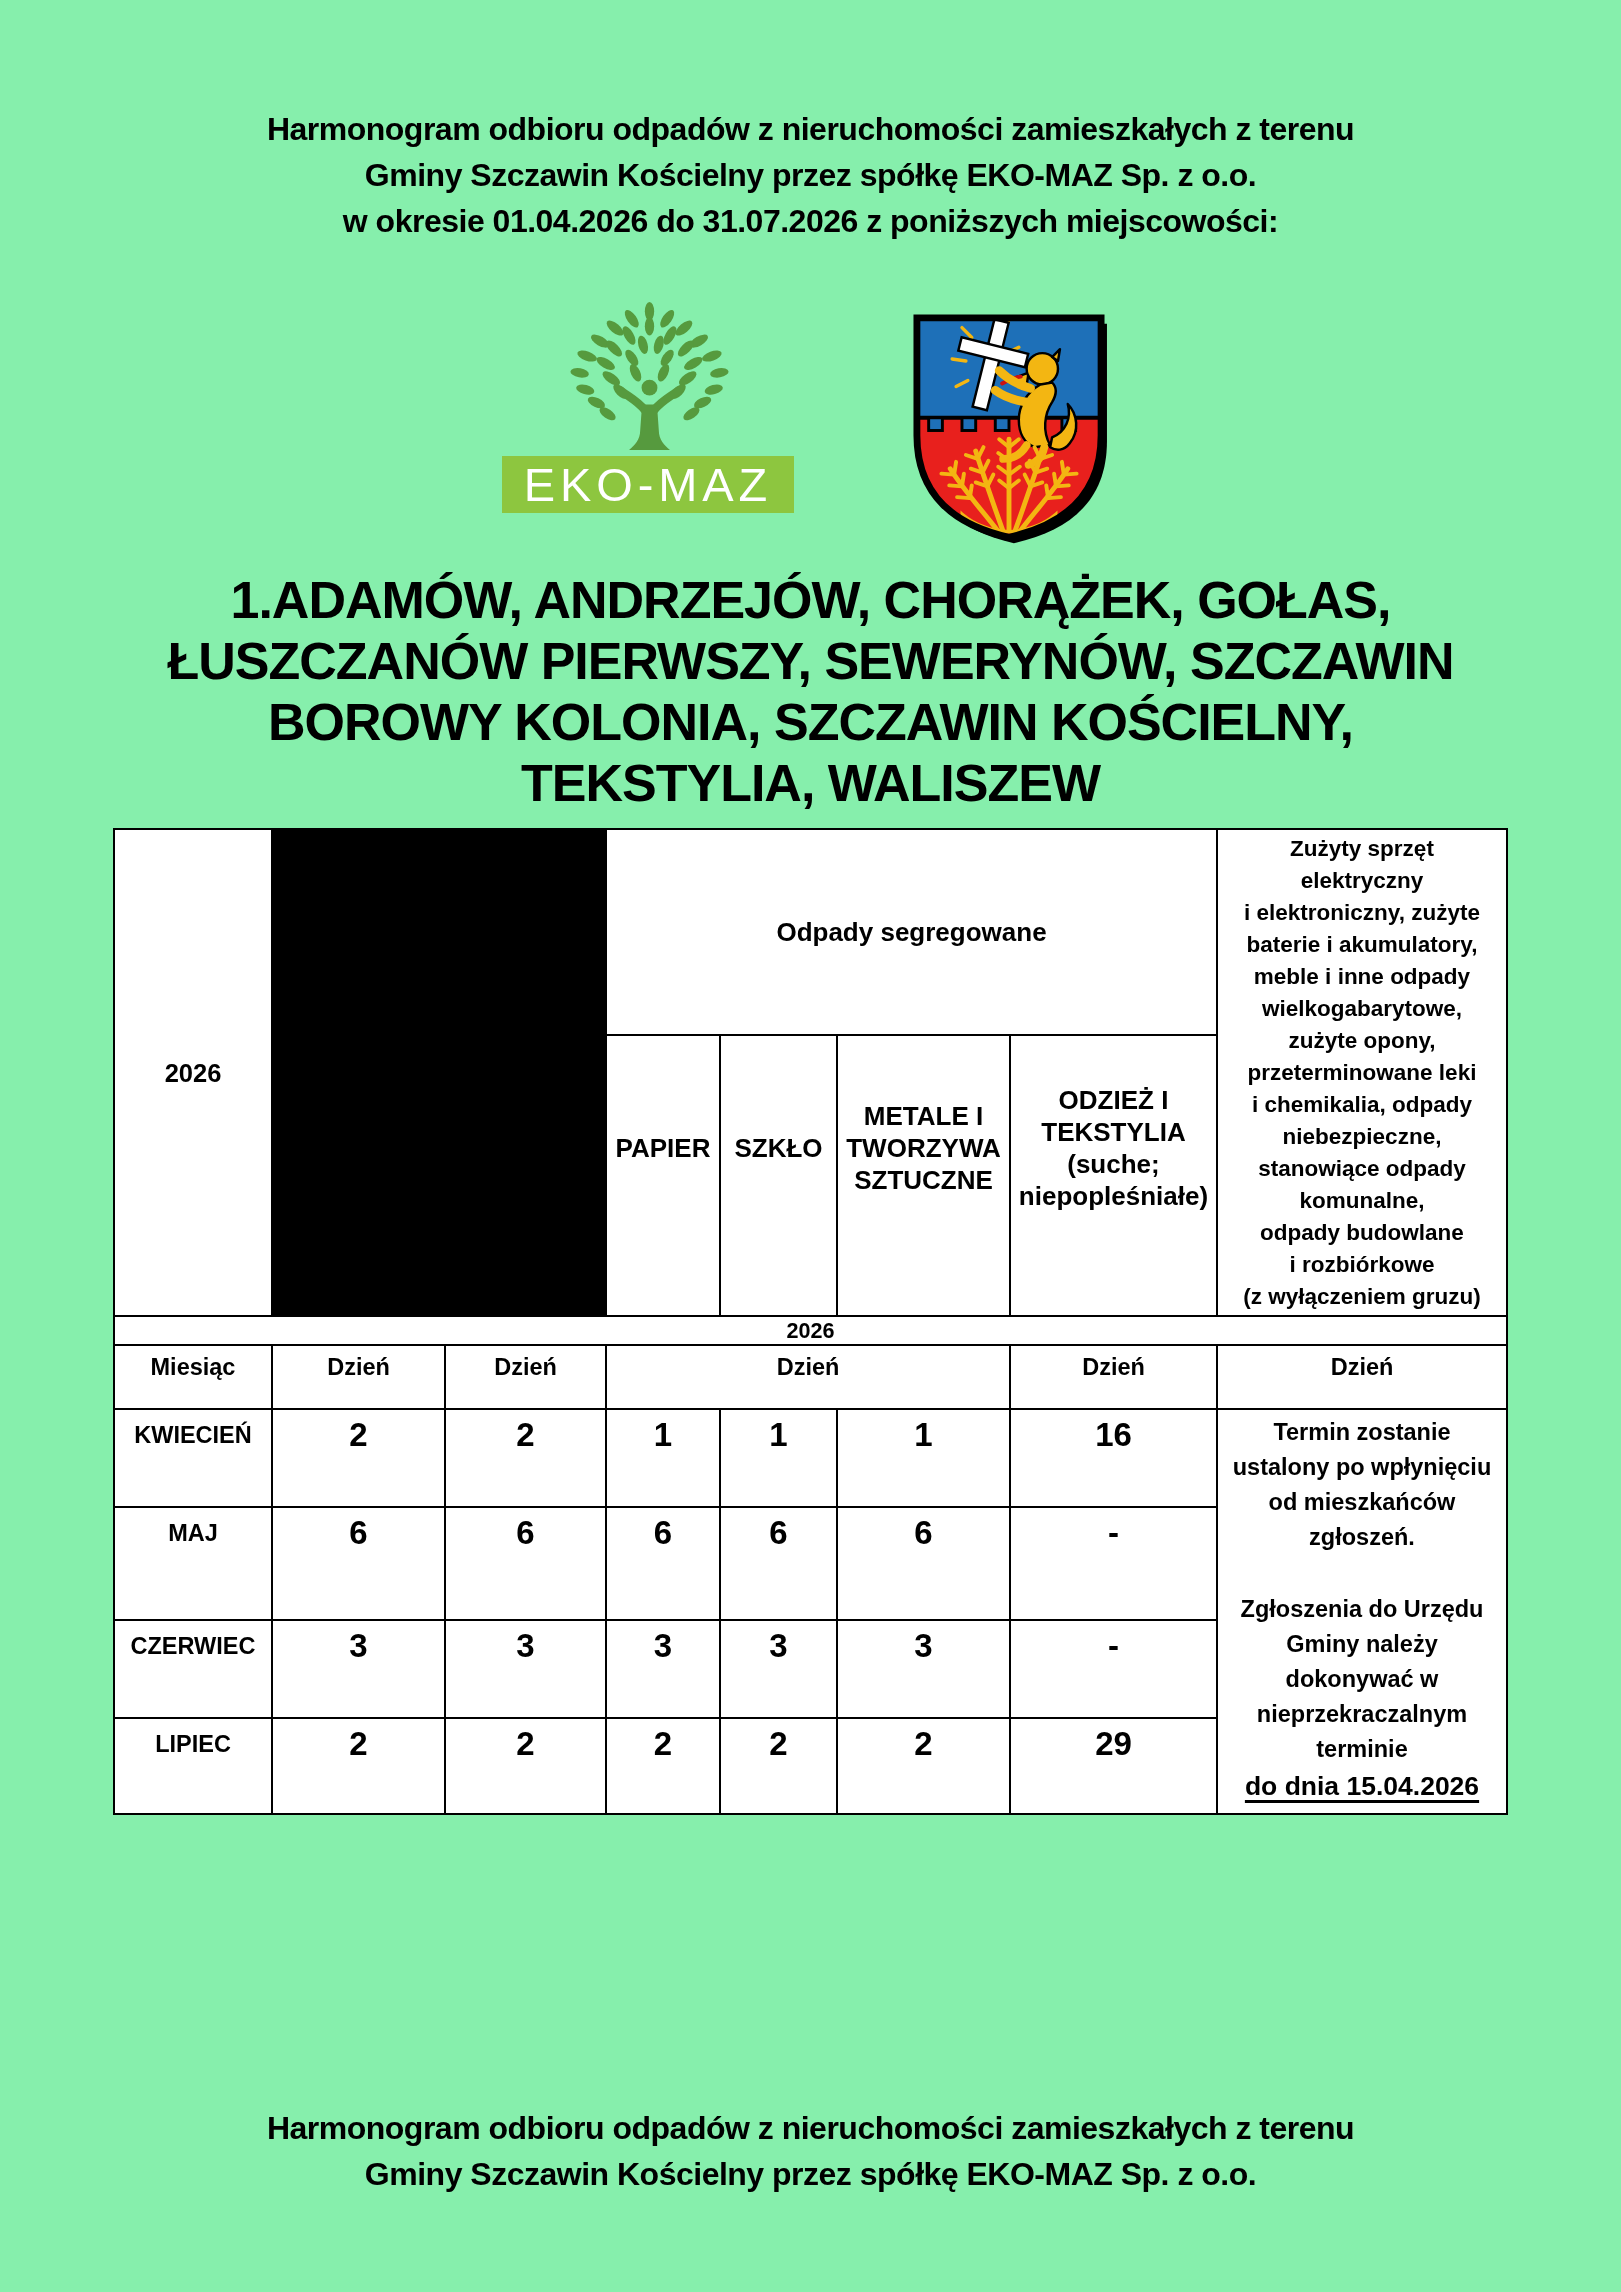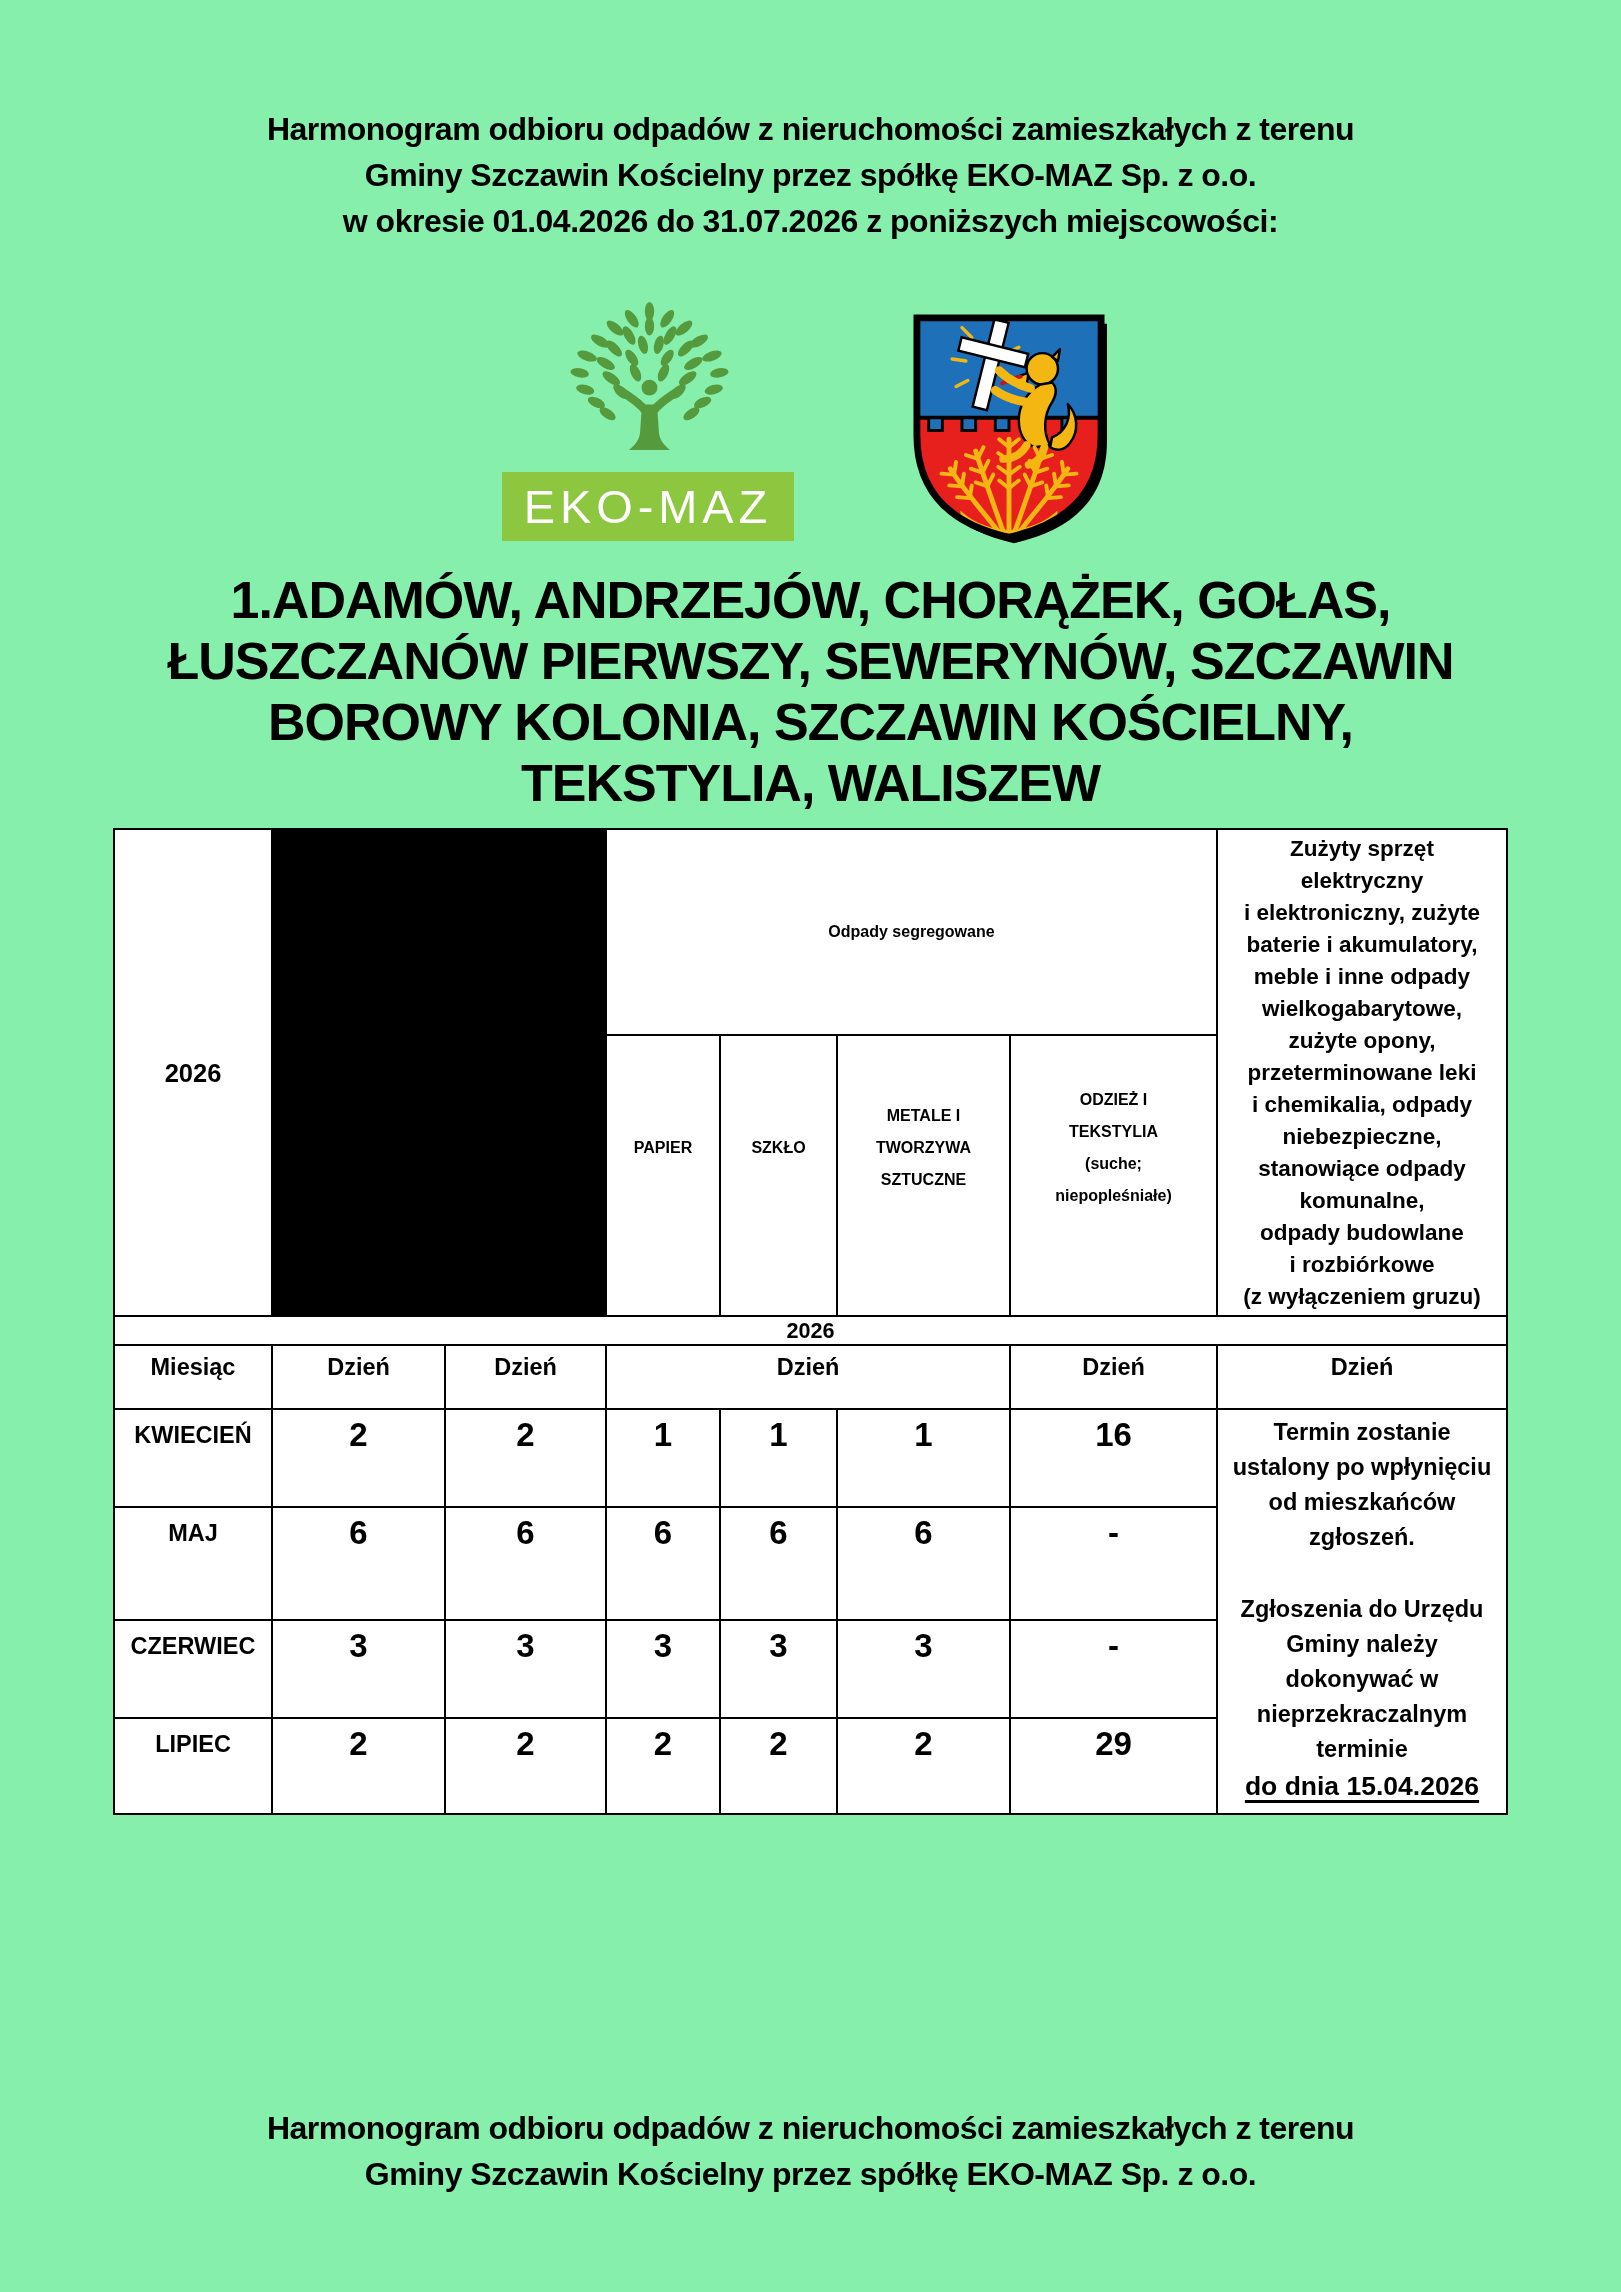--- a/index.html
+++ b/index.html
@@ -12,37 +12,37 @@
   .doc-par{position:absolute;left:0;width:100%;text-align:center;font-weight:bold;}
   .doc-par .ln{font-size:32px;line-height:46px;letter-spacing:-0.5px;white-space:nowrap;}
   #header-par{top:106px;}
   #footer-par{top:2105px;}
   
   #title-block{position:absolute;left:0;top:570px;width:100%;text-align:center;font-weight:bold;}
   #title-block .ln{font-size:52px;line-height:61px;letter-spacing:-1px;white-space:nowrap;}
   
   #ekomaz-logo{position:absolute;left:502px;top:302px;width:294px;text-align:center;}
   #ekomaz-box{
-    width:292px;height:69px;margin-top:17px;background:var(--ekomaz-green,#8dc63f);
+    width:292px;height:57px;margin-top:1px;background:var(--ekomaz-green,#8dc63f);
     display:flex;align-items:center;justify-content:center;
     color:#fff;font-size:47px;letter-spacing:4.9px;font-weight:normal;
   }
   #coat-of-arms{position:absolute;left:905px;top:310px;width:208px;height:241px;}
   
   #schedule-table{
     position:absolute;left:113px;top:828px;width:1395px;height:987px;
     display:grid;box-sizing:border-box;
     grid-template-columns:156px 171px 159px 112px 115px 171px 205px 1fr;
     grid-template-rows:204px 279px 27.4px 62px 96px 111px 96px 1fr;
     gap:2px;background:#000;border:2px solid #000;
   }
   .c{background:#fff;box-sizing:border-box;display:flex;align-items:center;justify-content:center;
      text-align:center;font-weight:bold;overflow:hidden;}
   .pre{white-space:pre-line;}
-  .hc{font-size:16px;line-height:32px;}
+  .hc{font-size:26px;line-height:32px;}
   .sub{padding-bottom:55px;}           
   #c-bulky{font-size:22.5px;line-height:32px;padding:0 4px;}
   #c-year{font-size:25.5px;}
   #c-band{font-size:21.6px;}
   .dayhdr{font-size:23.5px;align-items:flex-start;padding-top:7.8px;}
   .mon{font-size:23.5px;align-items:flex-start;padding-top:11.8px;}
   .val{font-size:33px;align-items:flex-start;padding-top:5.9px;}
   #c-notes{flex-direction:column;justify-content:flex-start;padding-top:5px;
            font-size:23.5px;line-height:35px;}
   #notes-deadline{font-size:26.5px;margin-top:2px;text-decoration:underline;

